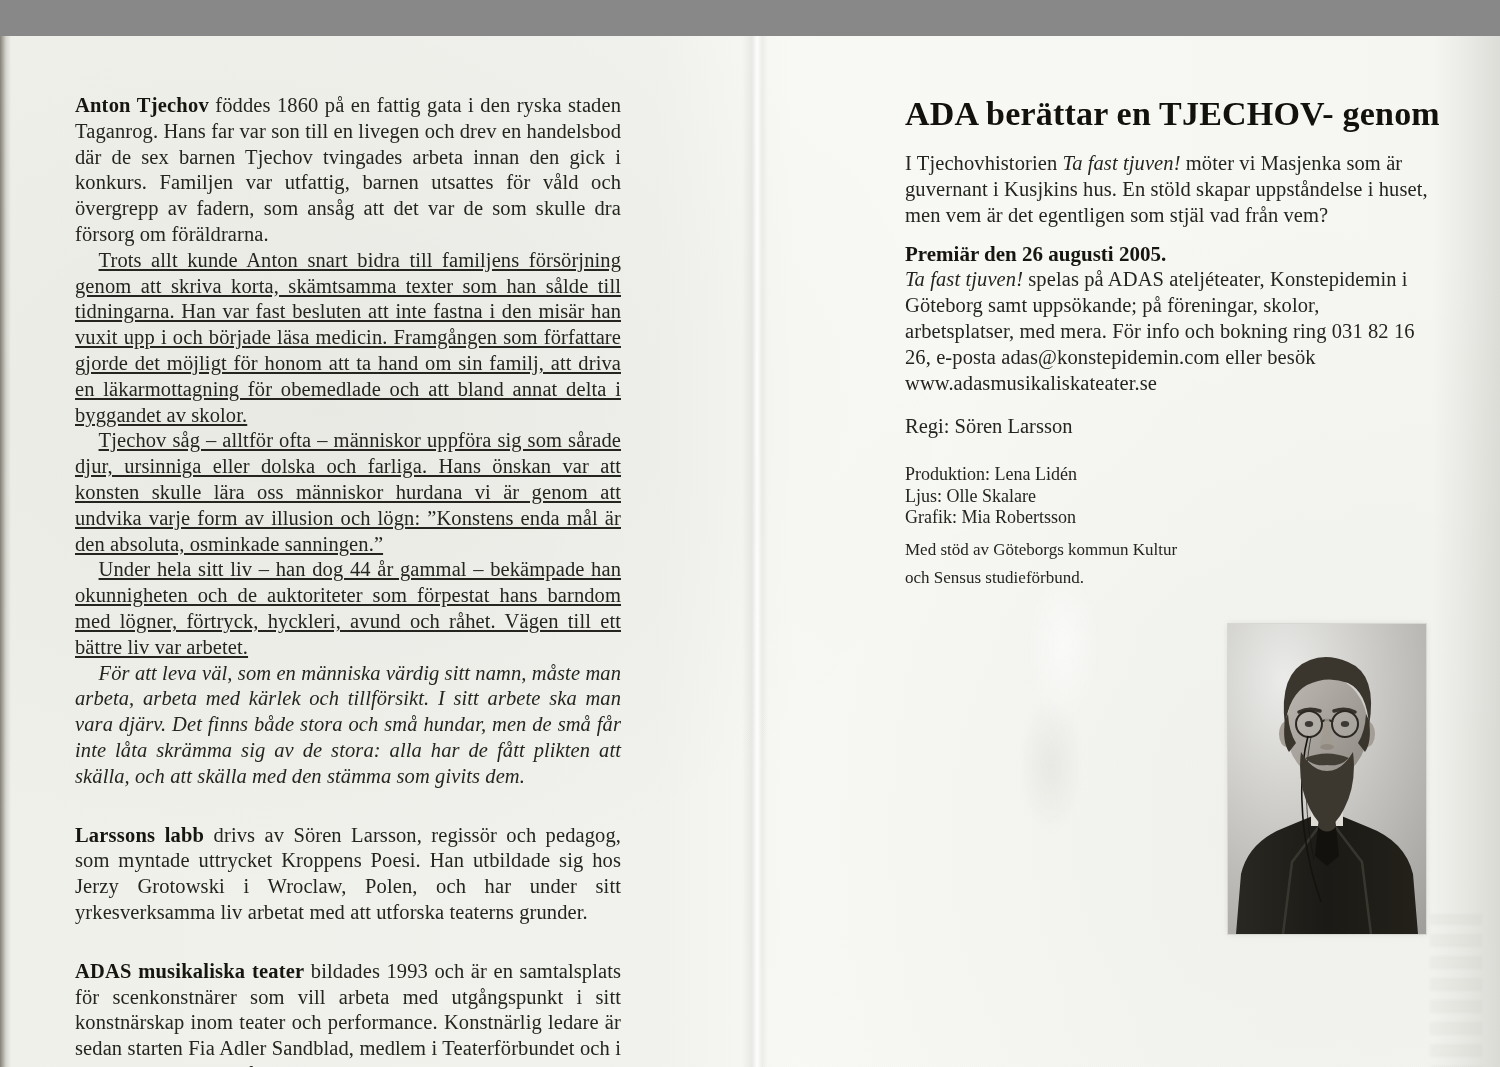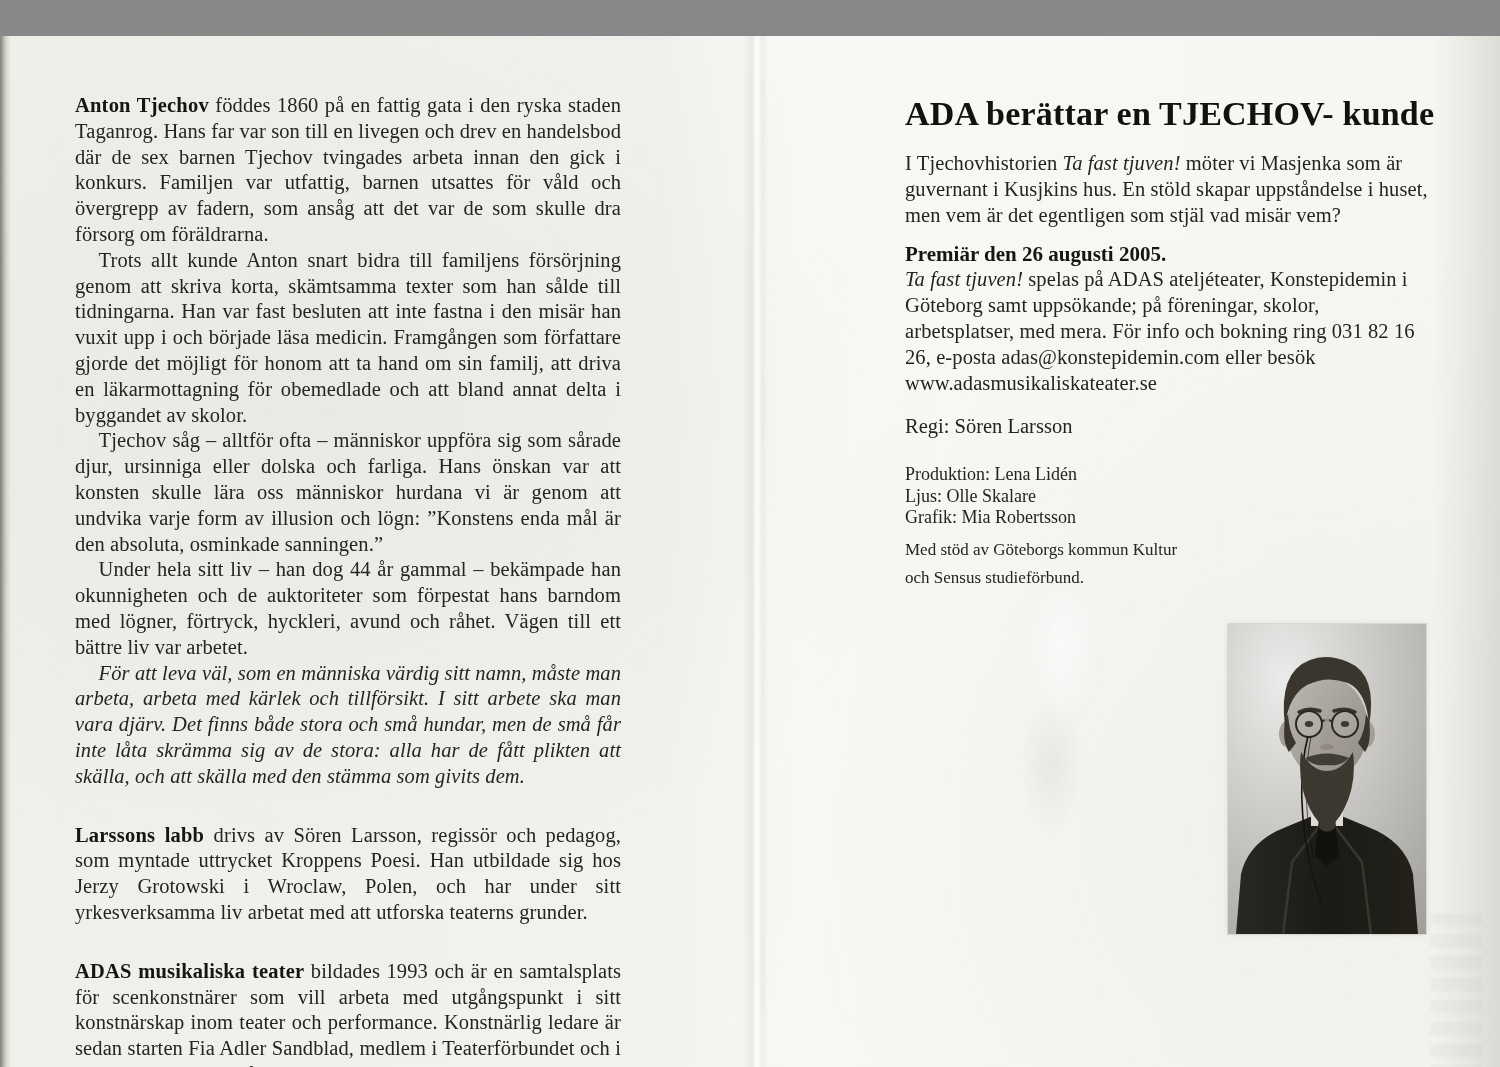--- a/index.html
+++ b/index.html
@@ -45,21 +45,21 @@
   .page-left{left:75px;top:57px;width:546px;}
   .page-right{left:905px;top:58px;width:527px;}
 
   .para{
     margin:0;
     font-size:20.5px;
     line-height:25.8px;
     letter-spacing:.1px;
   }
   .page-left .para{text-align:justify;}
-  .indent{text-indent:1.15em;}
+  .indent{text-indent:1.15em;text-decoration:underline;}
   .quote{font-style:italic;text-indent:1.15em;}
   .block{margin-top:33px;}
   b.lead{font-weight:bold;color:#17150f;letter-spacing:.2px;}
 
   .title{
     margin:0 0 0 0;
     font-size:34px;line-height:40px;
     font-weight:bold;color:#13110c;
     letter-spacing:.2px;
     white-space:nowrap;
@@ -114,22 +114,22 @@
     <p class="para"><b class="lead">Anton Tjechov</b><span> föddes 1860 på en fattig gata i den ryska staden Taganrog. Hans far var son till en livegen och drev en handelsbod där de sex barnen Tjechov tvingades arbeta innan den gick i konkurs. Familjen var utfattig, barnen utsattes för våld och övergrepp av fadern, som ansåg att det var de som skulle dra försorg om föräldrarna.</span></p>
     <p class="para indent">Trots allt kunde Anton snart bidra till familjens försörjning genom att skriva korta, skämtsamma texter som han sålde till tidningarna. Han var fast besluten att inte fastna i den misär han vuxit upp i och började läsa medicin. Framgången som författare gjorde det möjligt för honom att ta hand om sin familj, att driva en läkarmottagning för obemedlade och att bland annat delta i byggandet av skolor.</p>
     <p class="para indent">Tjechov såg – alltför ofta – människor uppföra sig som sårade djur, ursinniga eller dolska och farliga. Hans önskan var att konsten skulle lära oss människor hurdana vi är genom att undvika varje form av illusion och lögn: ”Konstens enda mål är den absoluta, osminkade sanningen.”</p>
     <p class="para indent">Under hela sitt liv – han dog 44 år gammal – bekämpade han okunnigheten och de auktoriteter som förpestat hans barndom med lögner, förtryck, hyckleri, avund och råhet. Vägen till ett bättre liv var arbetet.</p>
     <p class="para quote">För att leva väl, som en människa värdig sitt namn, måste man arbeta, arbeta med kärlek och tillförsikt. I sitt arbete ska man vara djärv. Det finns både stora och små hundar, men de små får inte låta skrämma sig av de stora: alla har de fått plikten att skälla, och att skälla med den stämma som givits dem.</p>
     <p class="para block"><b class="lead">Larssons labb</b><span> drivs av Sören Larsson, regissör och pedagog, som myntade uttrycket Kroppens Poesi.  Han utbildade sig hos Jerzy Grotowski i Wroclaw, Polen, och har under sitt yrkesverksamma liv arbetat med att utforska teaterns grunder.</span></p>
     <p class="para block"><b class="lead">ADAS musikaliska teater</b><span> bildades 1993 och är en samtalsplats för scenkonstnärer som vill arbeta med utgångspunkt i sitt konstnärskap inom teater och performance. Konstnärlig ledare är sedan starten Fia Adler Sandblad, medlem i Teaterförbundet och i Sveriges Dramatikerförbund.</span></p>
   </section>
 
   <section class="page page-right">
-    <h1 class="title">ADA berättar en TJECHOV- kunde</h1>
-    <p class="para intro"><span>I Tjechovhistorien </span><i>Ta fast tjuven!</i><span> möter vi Masjenka som är guvernant i Kusjkins hus. En stöld skapar uppståndelse i huset, men vem är det egentligen som stjäl vad misär vem?</span></p>
+    <h1 class="title">ADA berättar en TJECHOV- genom</h1>
+    <p class="para intro"><span>I Tjechovhistorien </span><i>Ta fast tjuven!</i><span> möter vi Masjenka som är guvernant i Kusjkins hus. En stöld skapar uppståndelse i huset, men vem är det egentligen som stjäl vad från vem?</span></p>
     <h2 class="subhead">Premiär den 26 augusti 2005.</h2>
     <p class="para premiere"><i>Ta fast tjuven!</i><span> spelas på ADAS ateljéteater, Konstepidemin i Göteborg samt uppsökande; på föreningar, skolor, arbetsplatser, med mera. För info och bokning ring 031 82 16 26, e-posta adas@konstepidemin.com eller besök www.adasmusikaliskateater.se</span></p>
     <div class="cast">
       <div>Regi: Sören Larsson</div>
     </div>
     <div class="crew">
       <div>Produktion: Lena Lidén</div>
       <div>Ljus: Olle Skalare</div>
       <div>Grafik: Mia Robertsson</div>
     </div>

